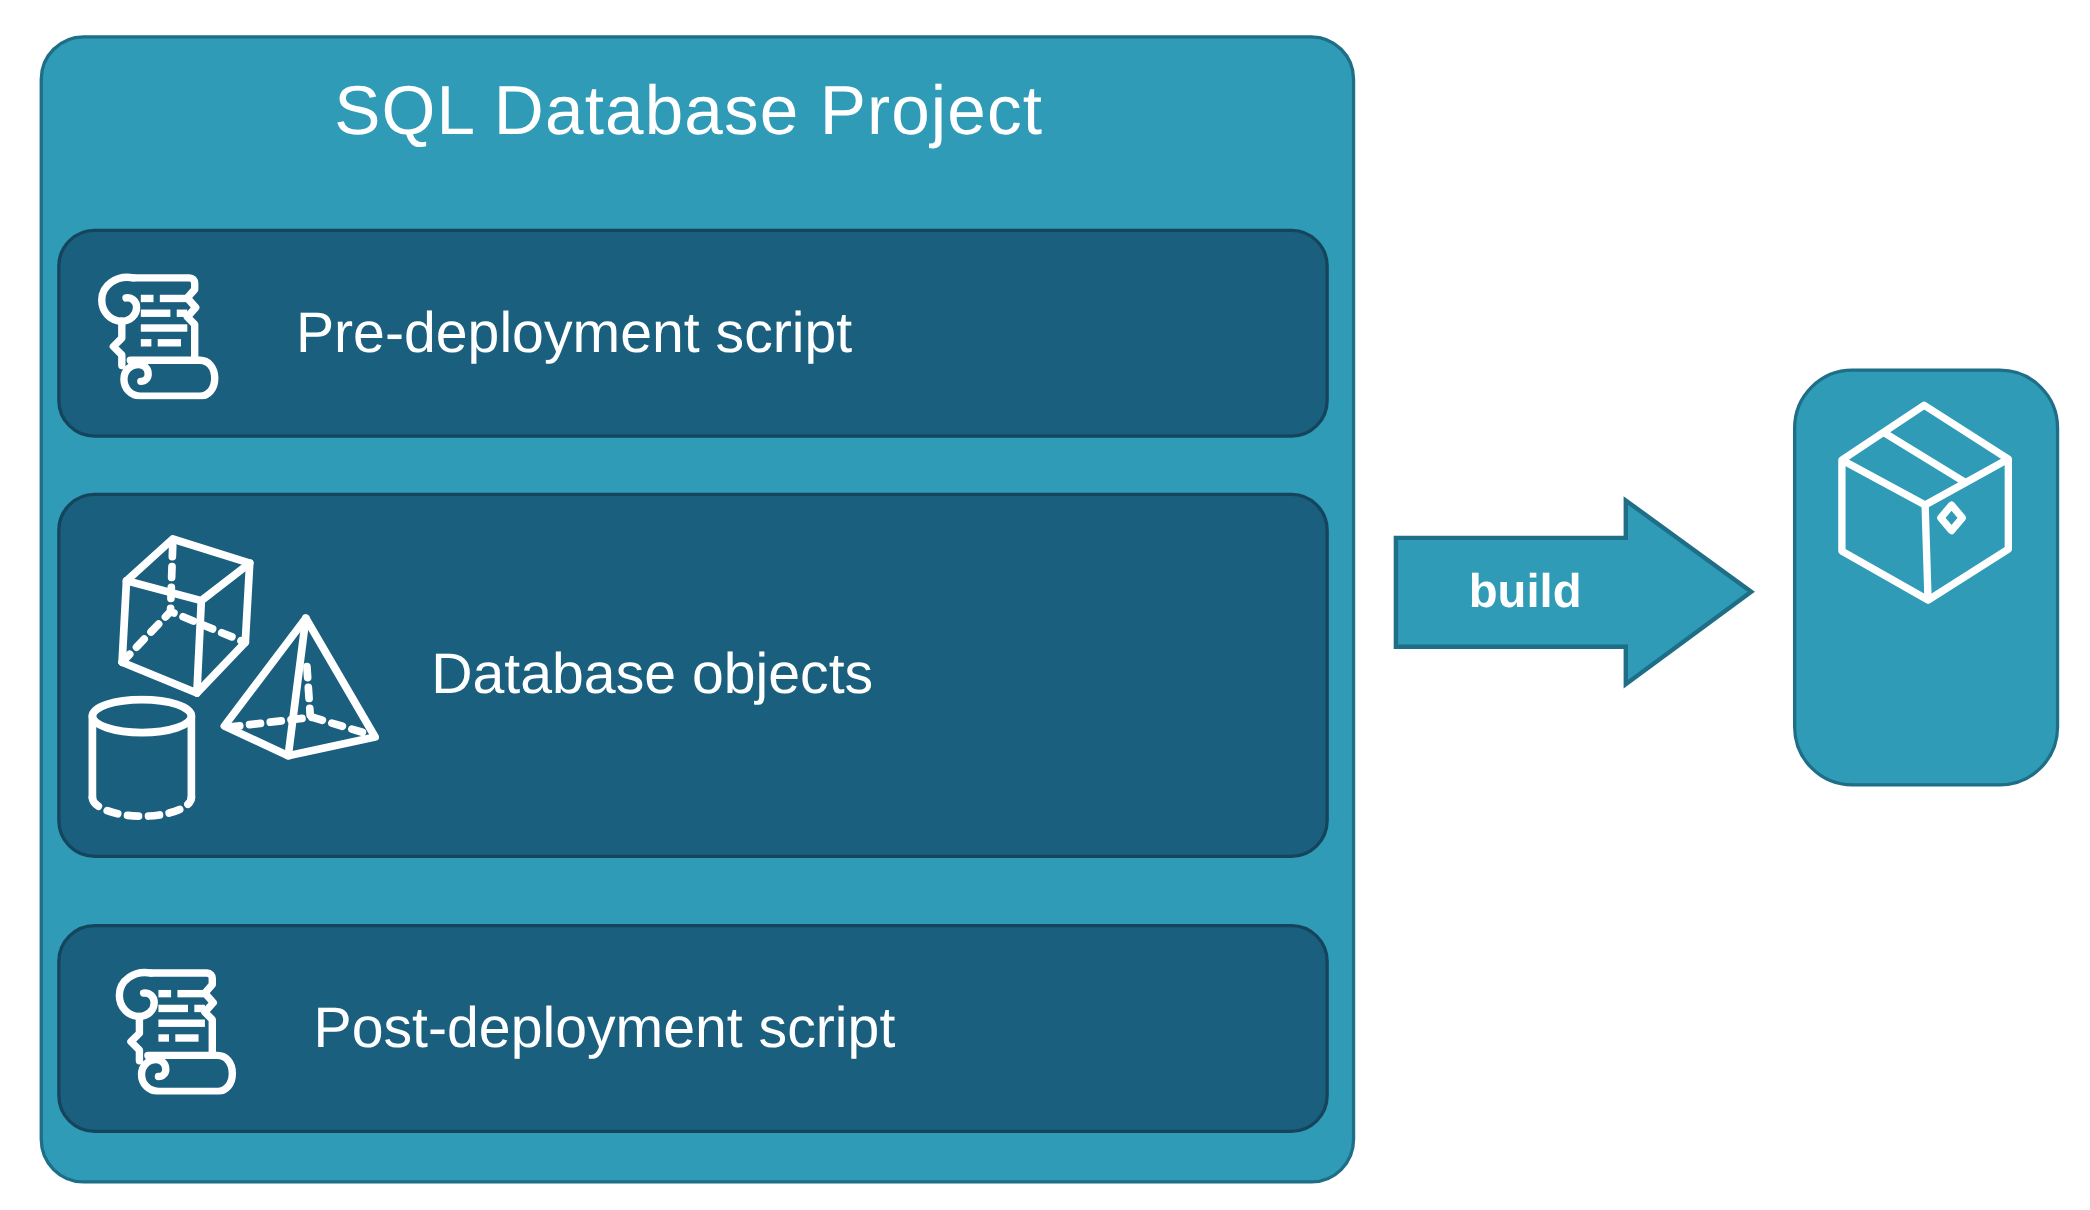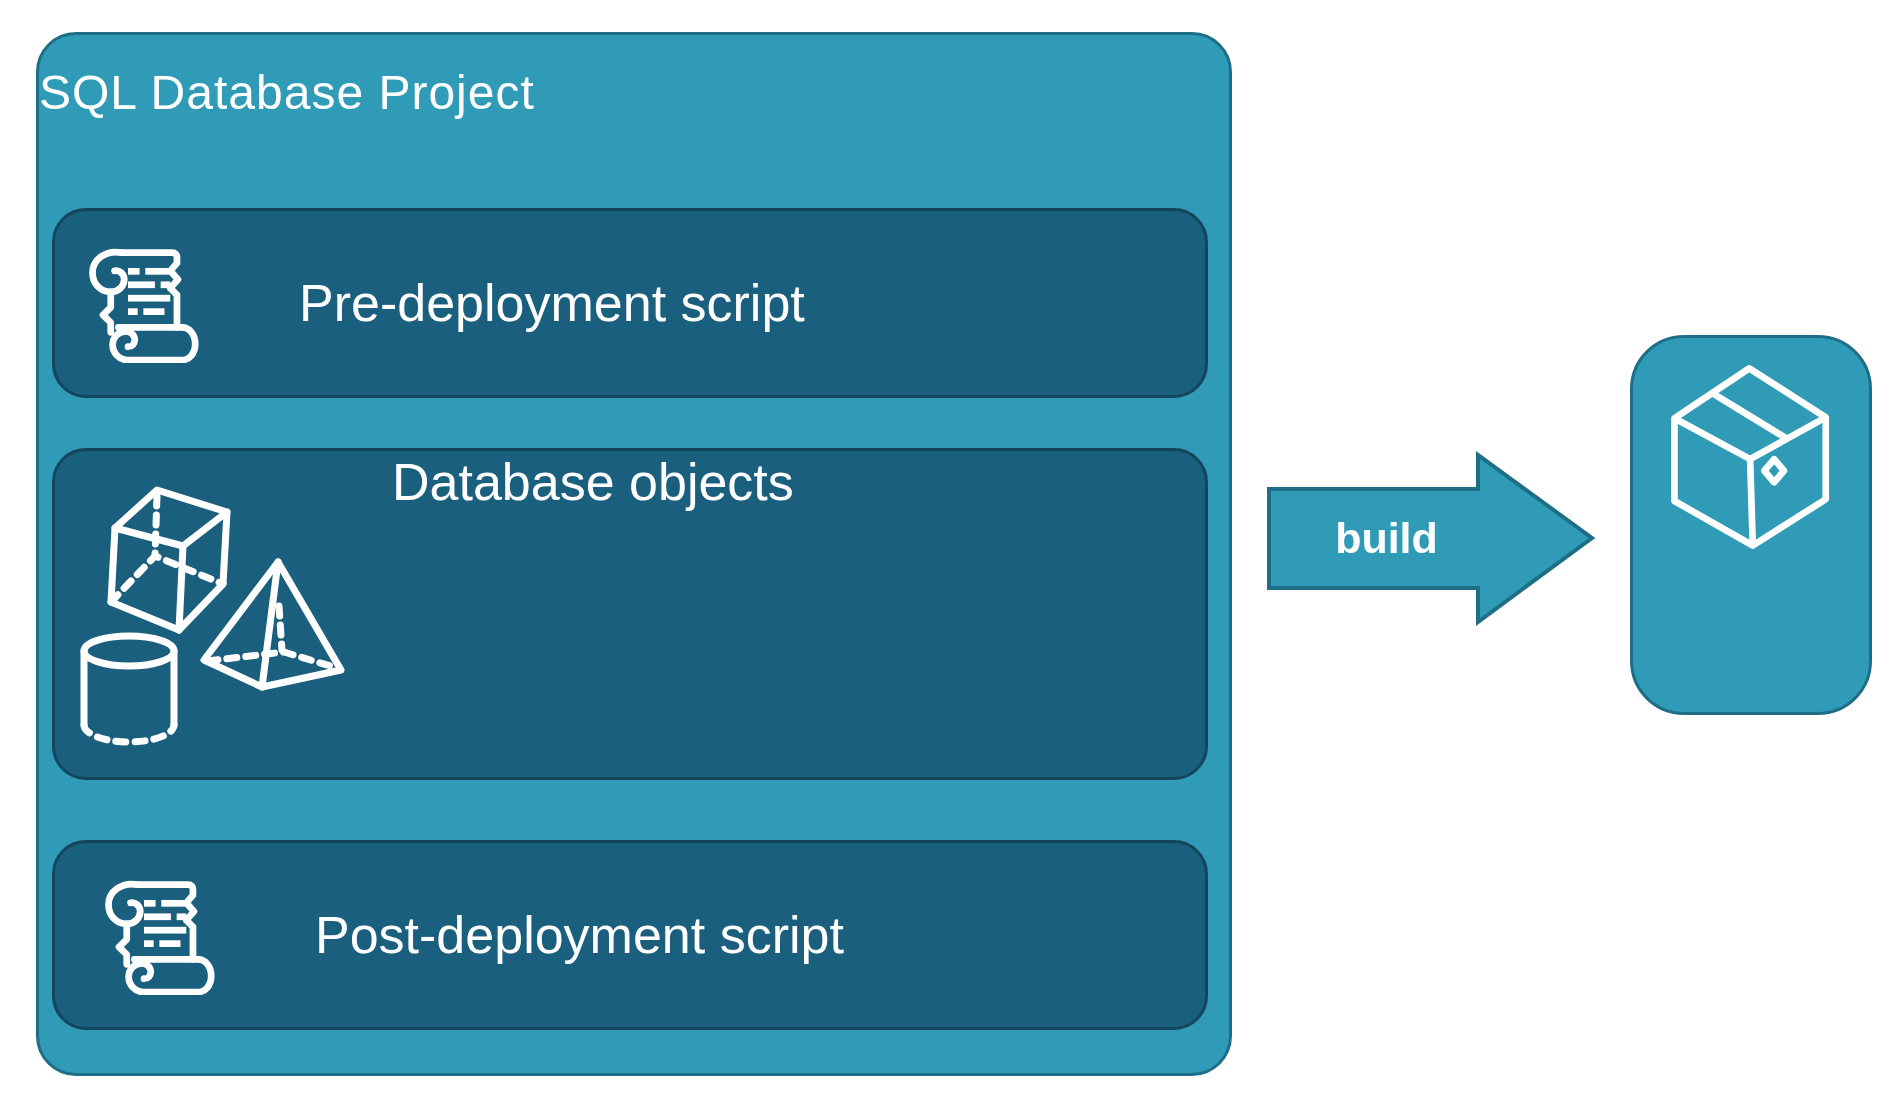--- a/index.html
+++ b/index.html
@@ -7,45 +7,45 @@
     width:1900px; height:1100px; position:relative; overflow:hidden;
     font-family:"Liberation Sans", sans-serif;
   }
   
   .project-box {
     position:absolute; left:36px; top:32px; width:1196px; height:1044px;
     background:#2F9BB6; border:3px solid #1D6E86; border-radius:40px;
     box-sizing:border-box;
   }
   .project-title {
-    margin:30px 16px 0 0; color:#ffffff;
-    font-size:48px; font-weight:400; letter-spacing:1px;
+    margin:30px 16px 0 0; text-align:center; color:#ffffff;
+    font-size:63px; font-weight:400; letter-spacing:1px;
   }
   
   .panel {
     position:absolute; left:13px; width:1156px;
     background:#1A5F7E; border:3px solid #14455C; border-radius:34px;
     box-sizing:border-box; display:flex; align-items:center;
   }
   .panel.small { height:190px; }
   .panel-pre  { top:173px; }
   .panel-mid  { top:413px; height:332px; position:absolute; }
   .panel-post { top:805px;padding-left:16px; }
   .scroll-icon { margin-left:23px; width:125px; height:120px; flex:0 0 auto; }
   .panel-label {
-    color:#ffffff; font-size:52px; margin-left:96px; white-space:nowrap;
+    color:#ffffff; font-size:52px; margin-left:66px; white-space:nowrap;
   }
   
   .panel-mid .shape { position:absolute; }
   .cube-icon     { left:50px;  top:31px;  width:130px; height:158px; }
   .pyramid-icon  { left:143px; top:105px; width:150px; height:138px; }
   .cylinder-icon { left:25px;  top:181px; width:98px;  height:115px; }
   .mid-text {
     position:absolute; left:337px; top:0; height:100%;
-    display:flex; flex-direction:column; 
+    display:flex; flex-direction:column; justify-content:center;
     color:#ffffff; font-size:52px; line-height:1.23; white-space:nowrap;
   }
   
   .build-arrow-svg { position:absolute; left:1265px; top:450px; width:332px; height:178px; }
   .build-label {
     position:absolute; left:1269px; top:487px; width:235px; height:102px;
     display:flex; align-items:center; justify-content:center;
     color:#ffffff; font-size:43px; font-weight:bold;
   }
   

